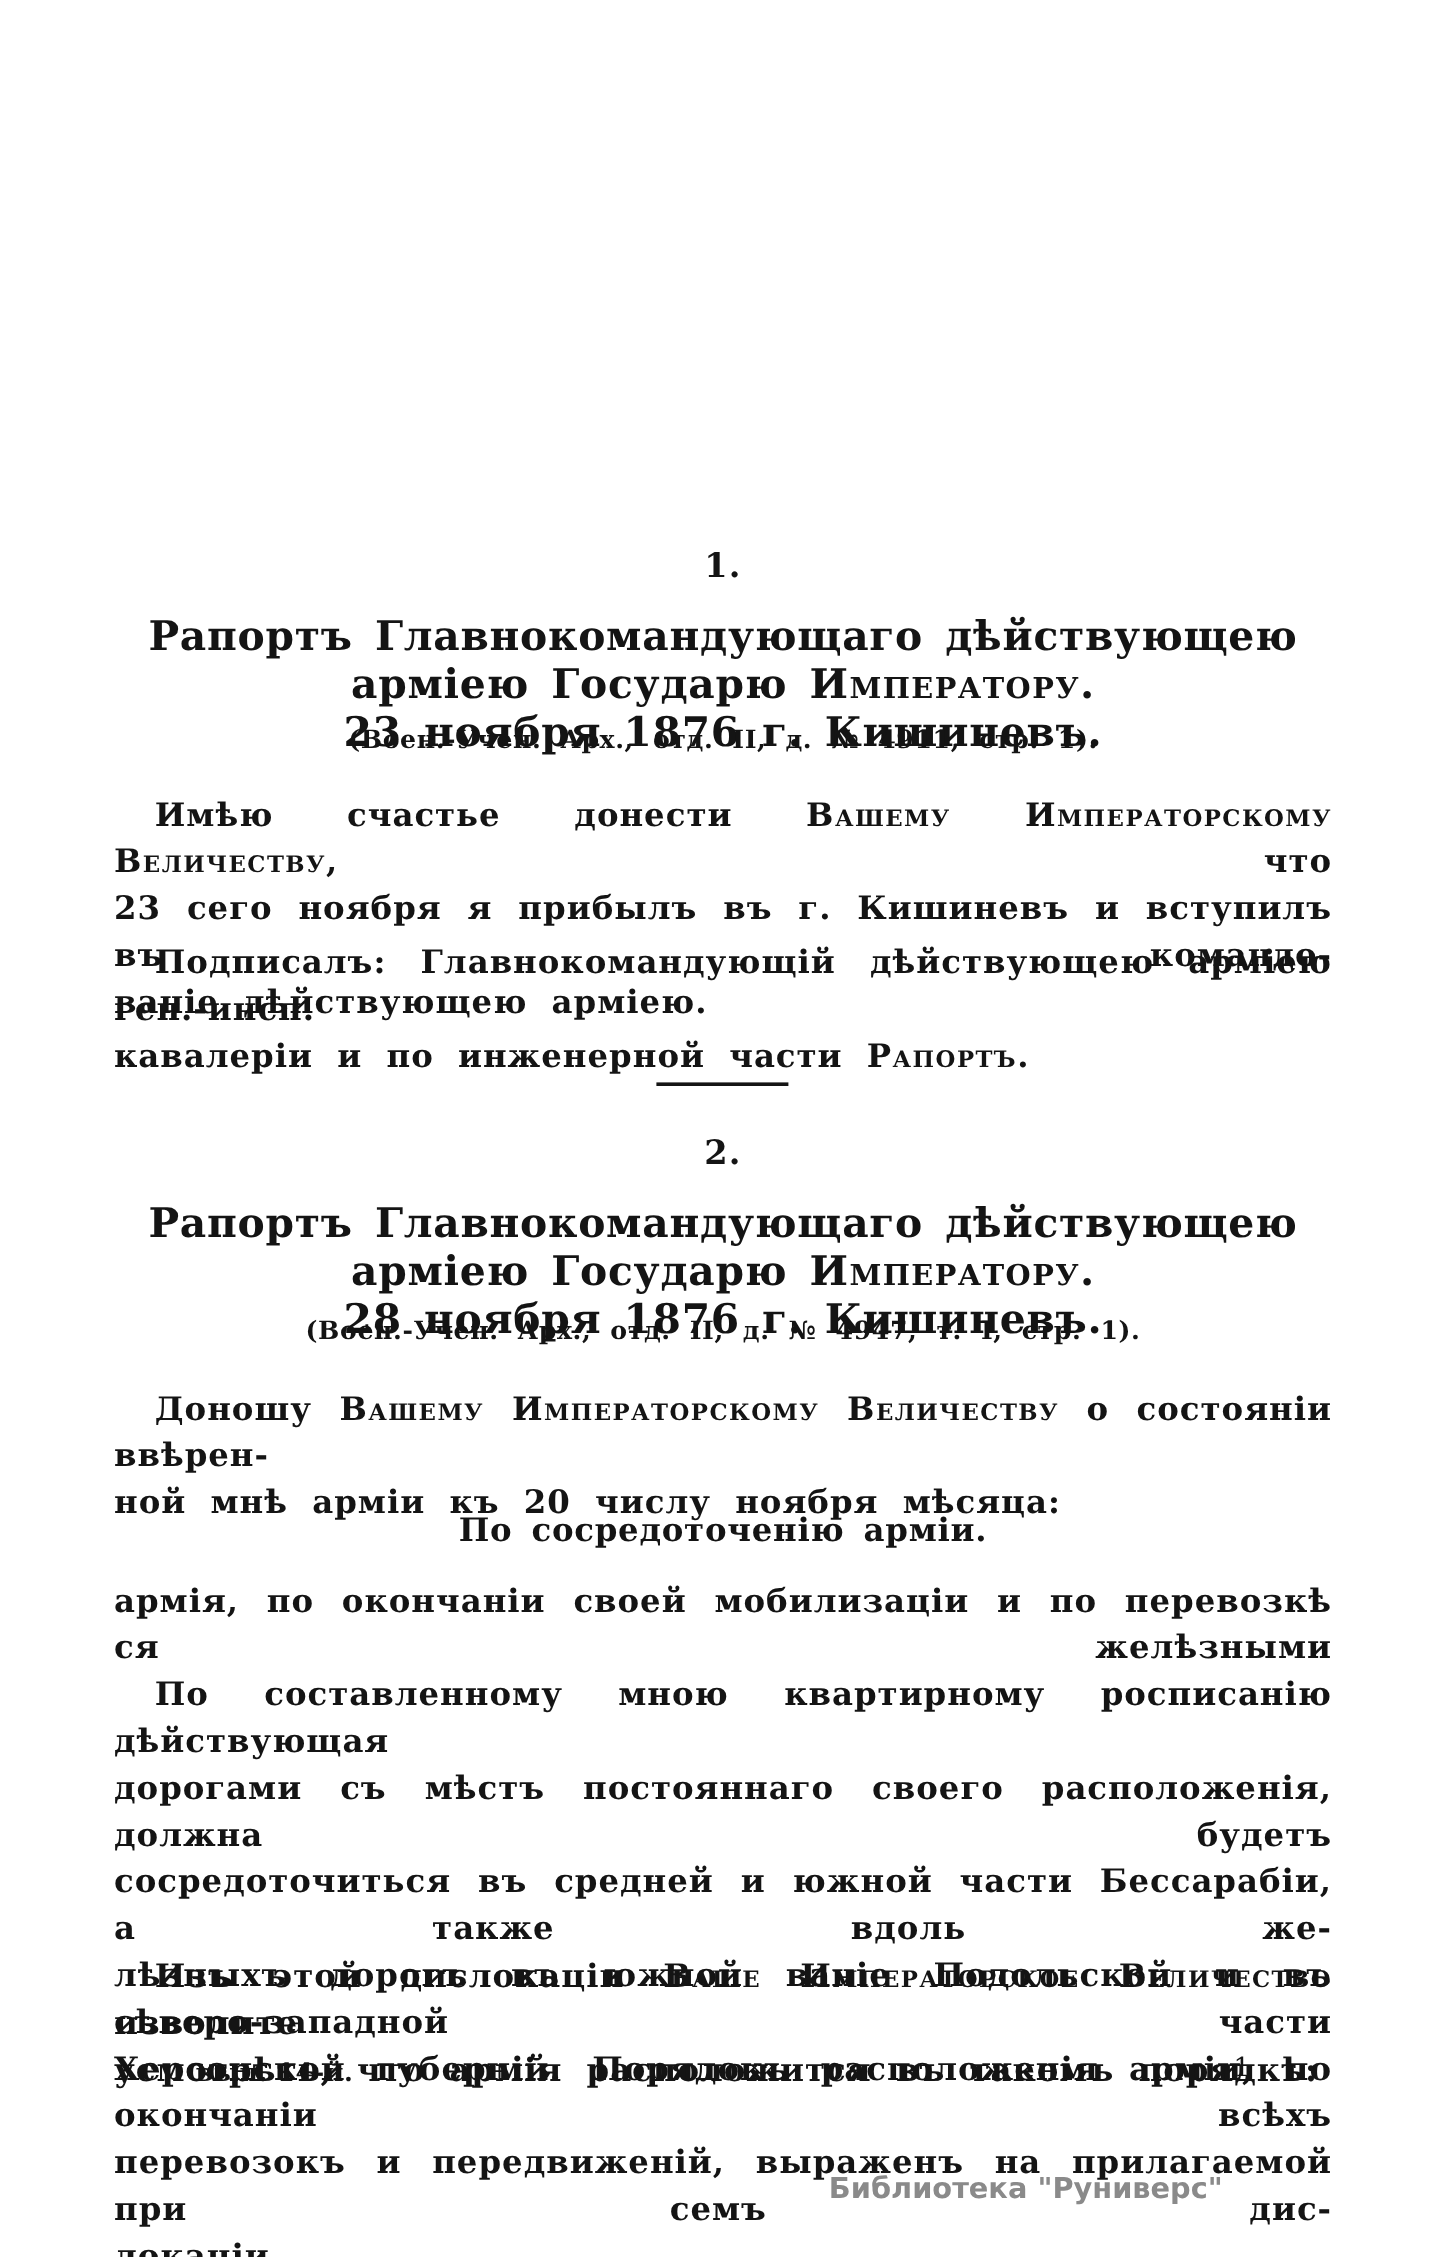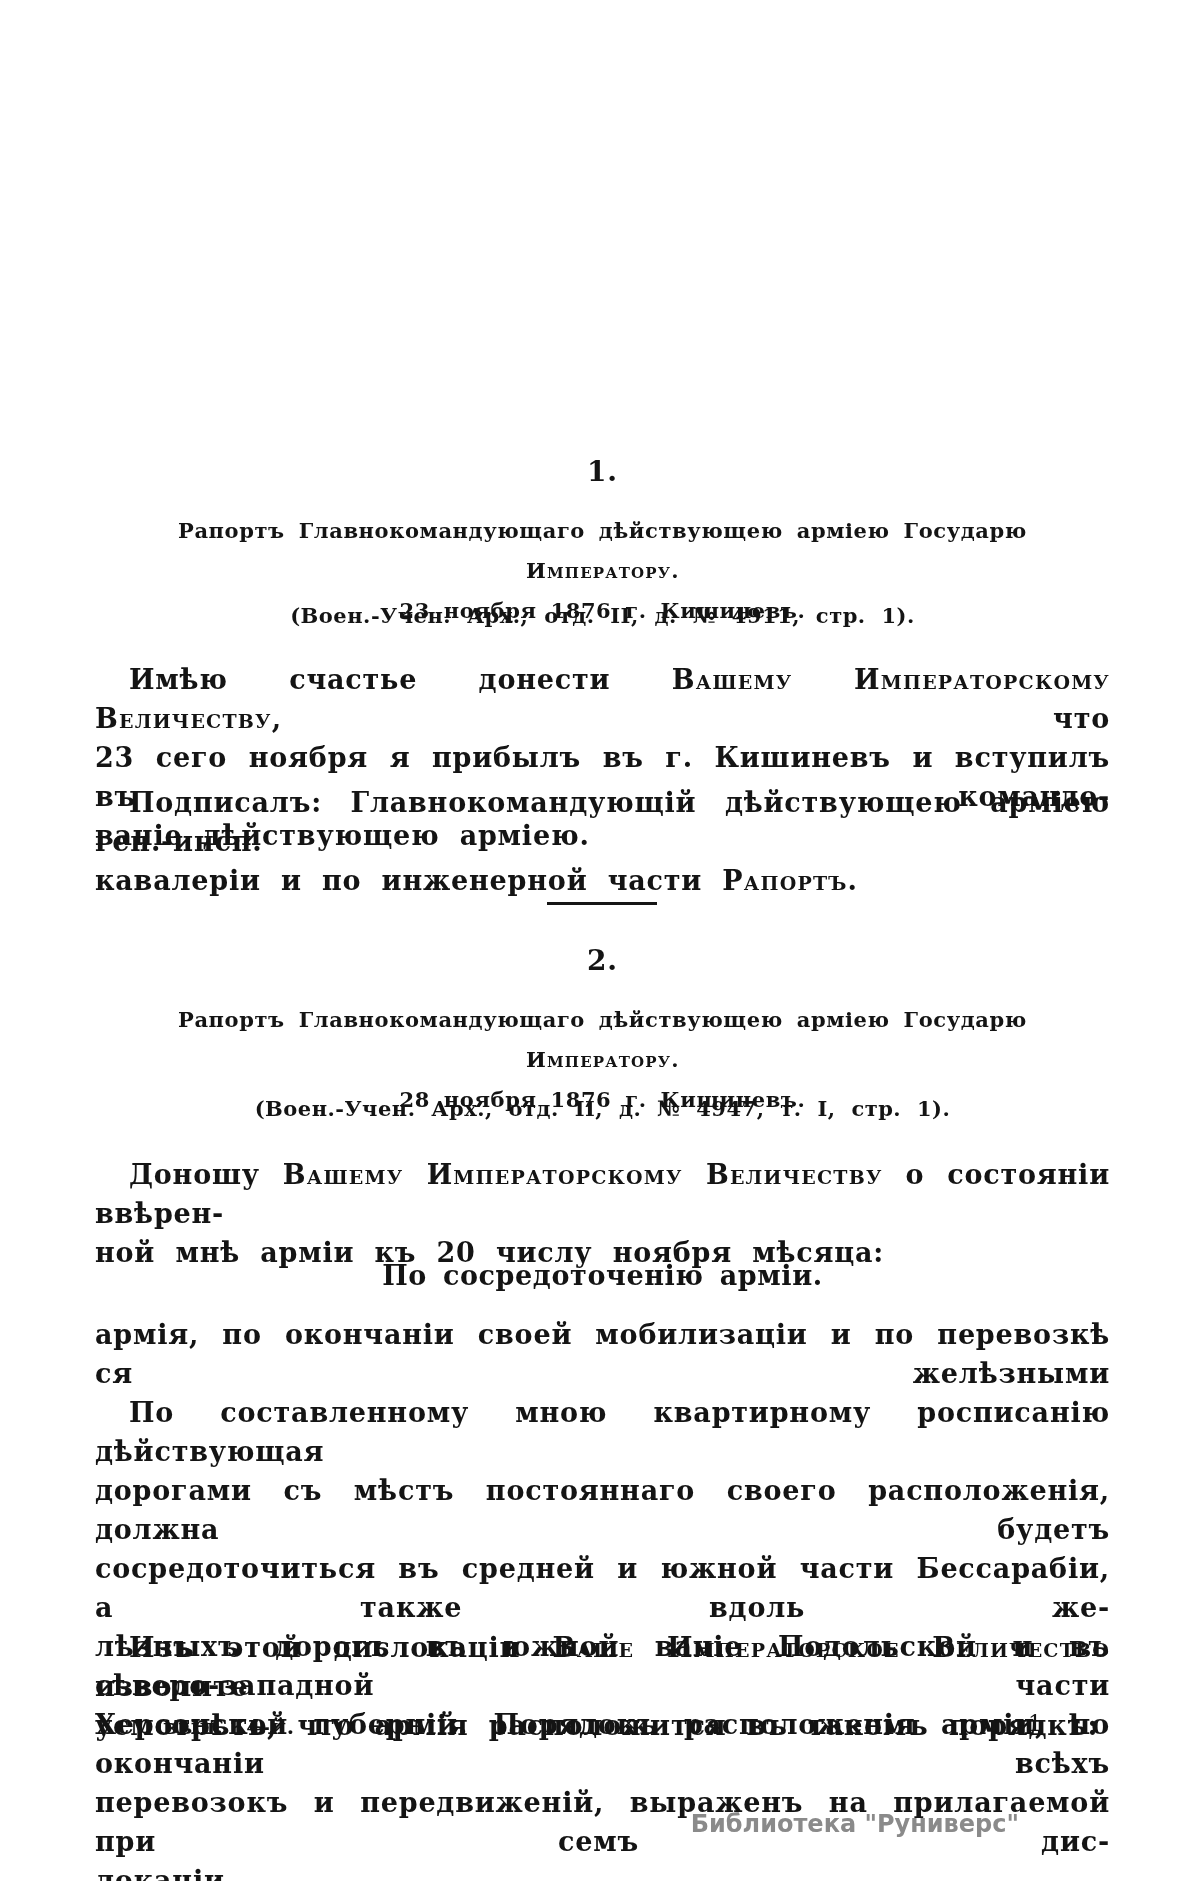--- a/index.html
+++ b/index.html
@@ -18,21 +18,21 @@
     width: 1015px;
     font-weight: bold;
   }
   .center { text-align: center; }
   .num {
     font-size: 28px;
     font-weight: bold;
     letter-spacing: 1px;
   }
   .heading {
-    font-size: 21px;
+    font-size: 34px;
     font-weight: bold;
     line-height: 40px;
     letter-spacing: 0.6px;
     word-spacing: 6px;
   }
   .source {
     font-size: 21px;
     font-weight: 600;
     letter-spacing: 0.5px;
     word-spacing: 8px;

